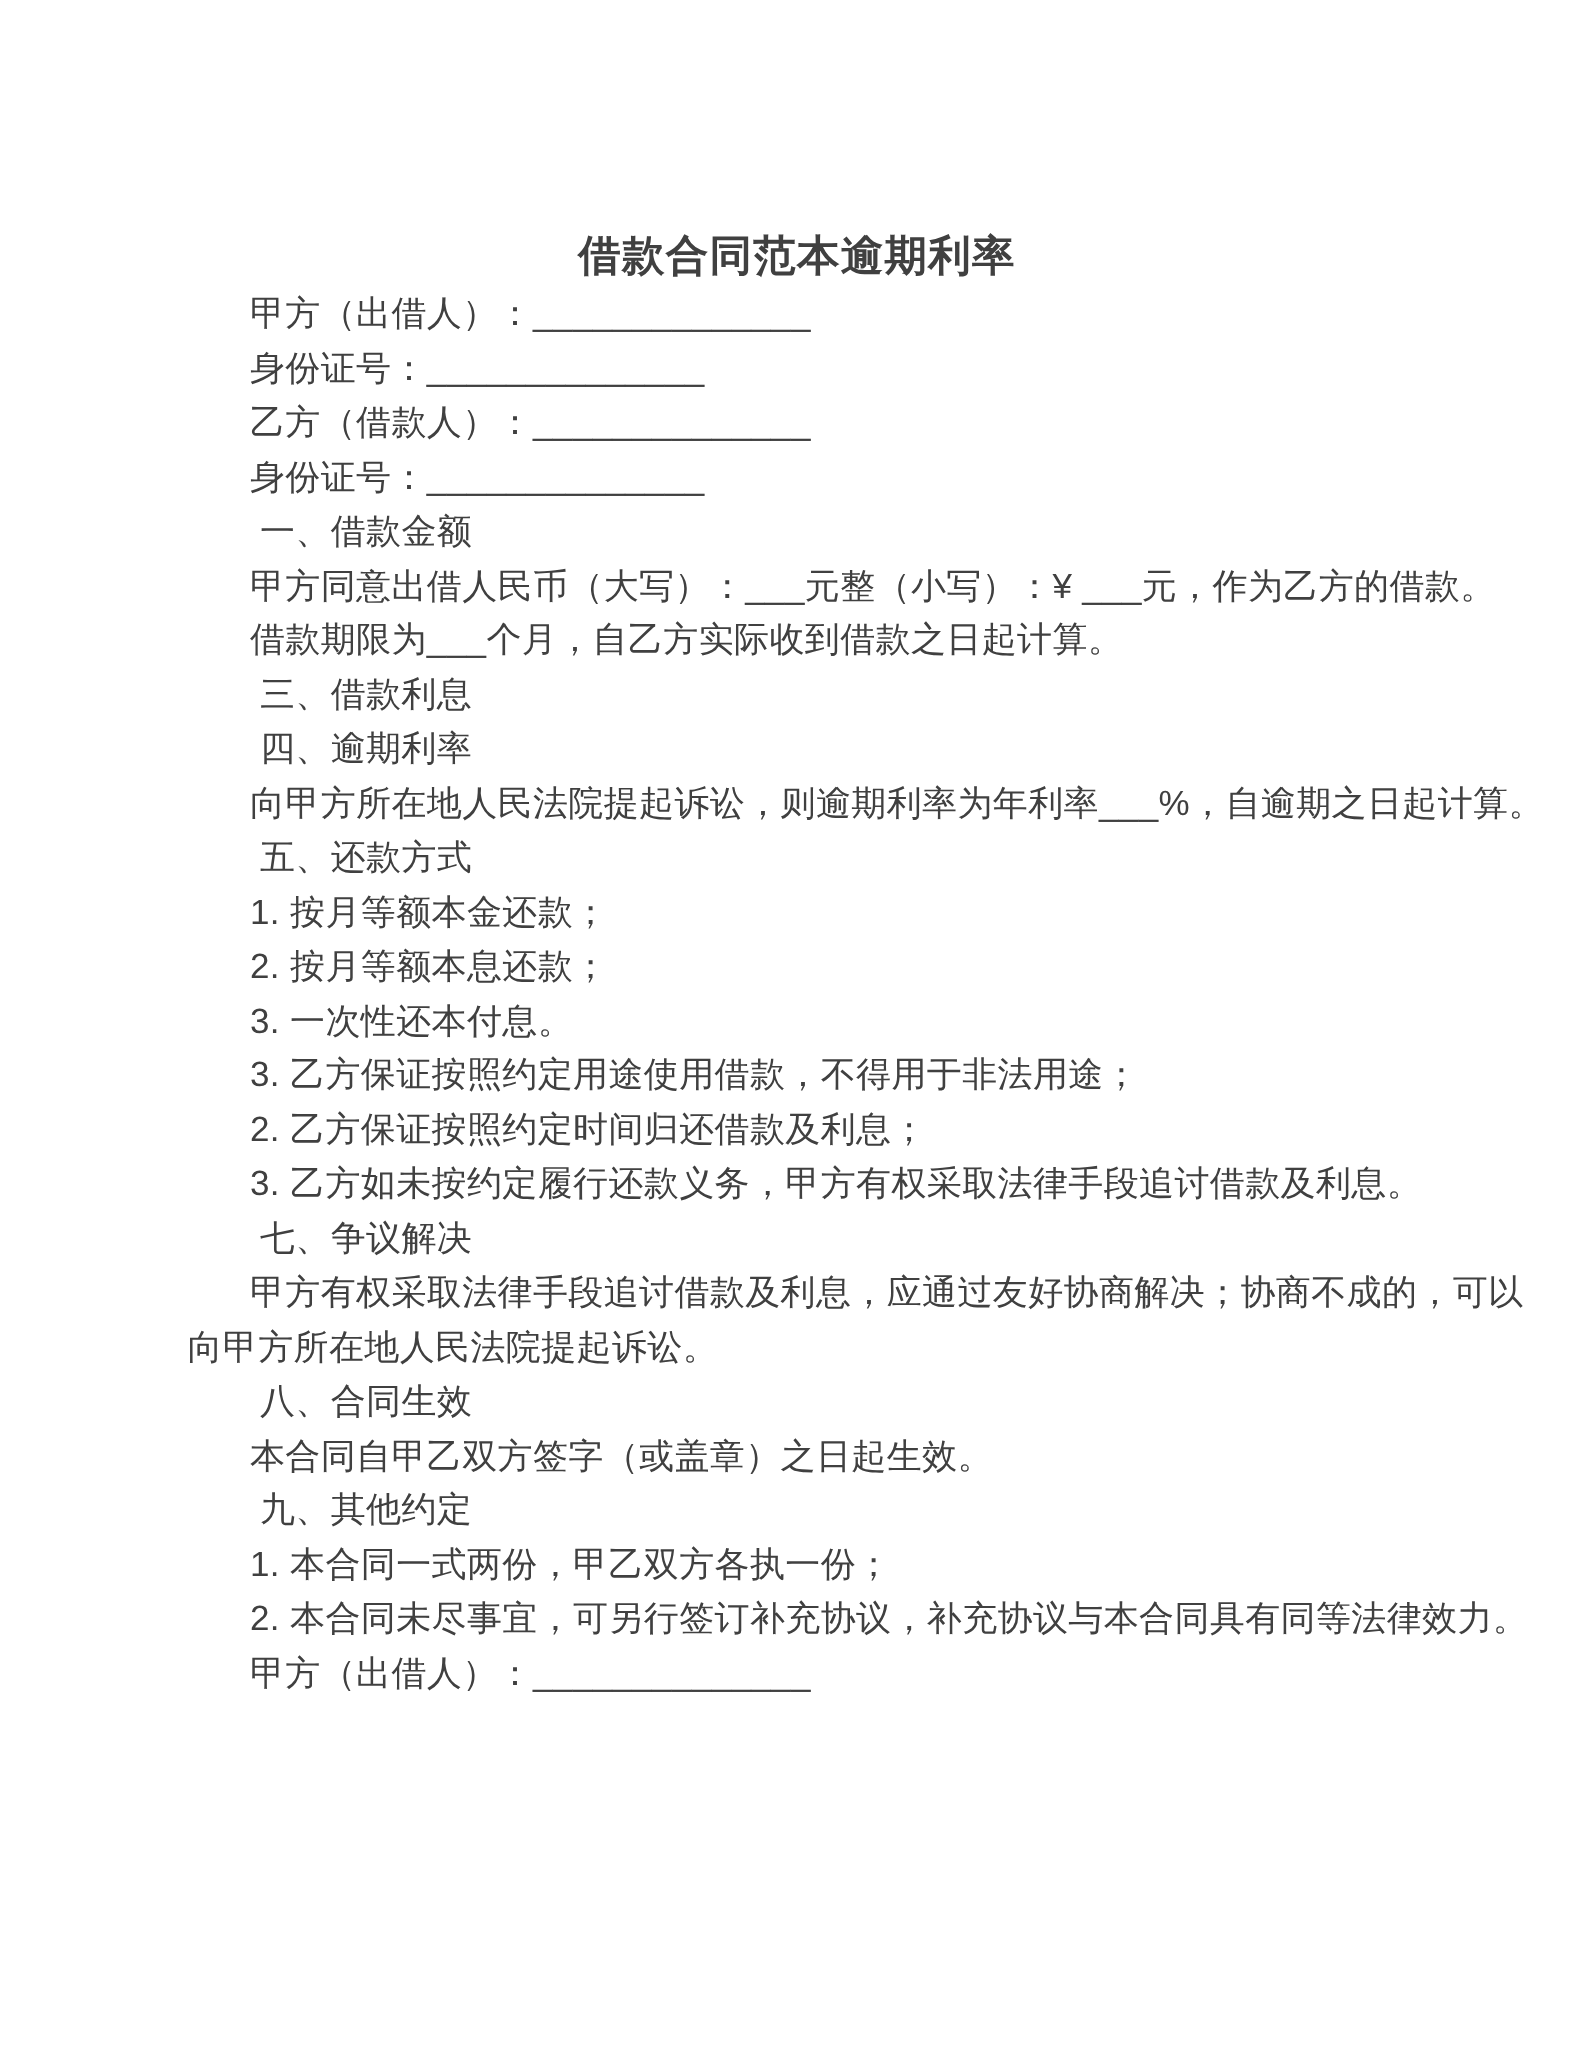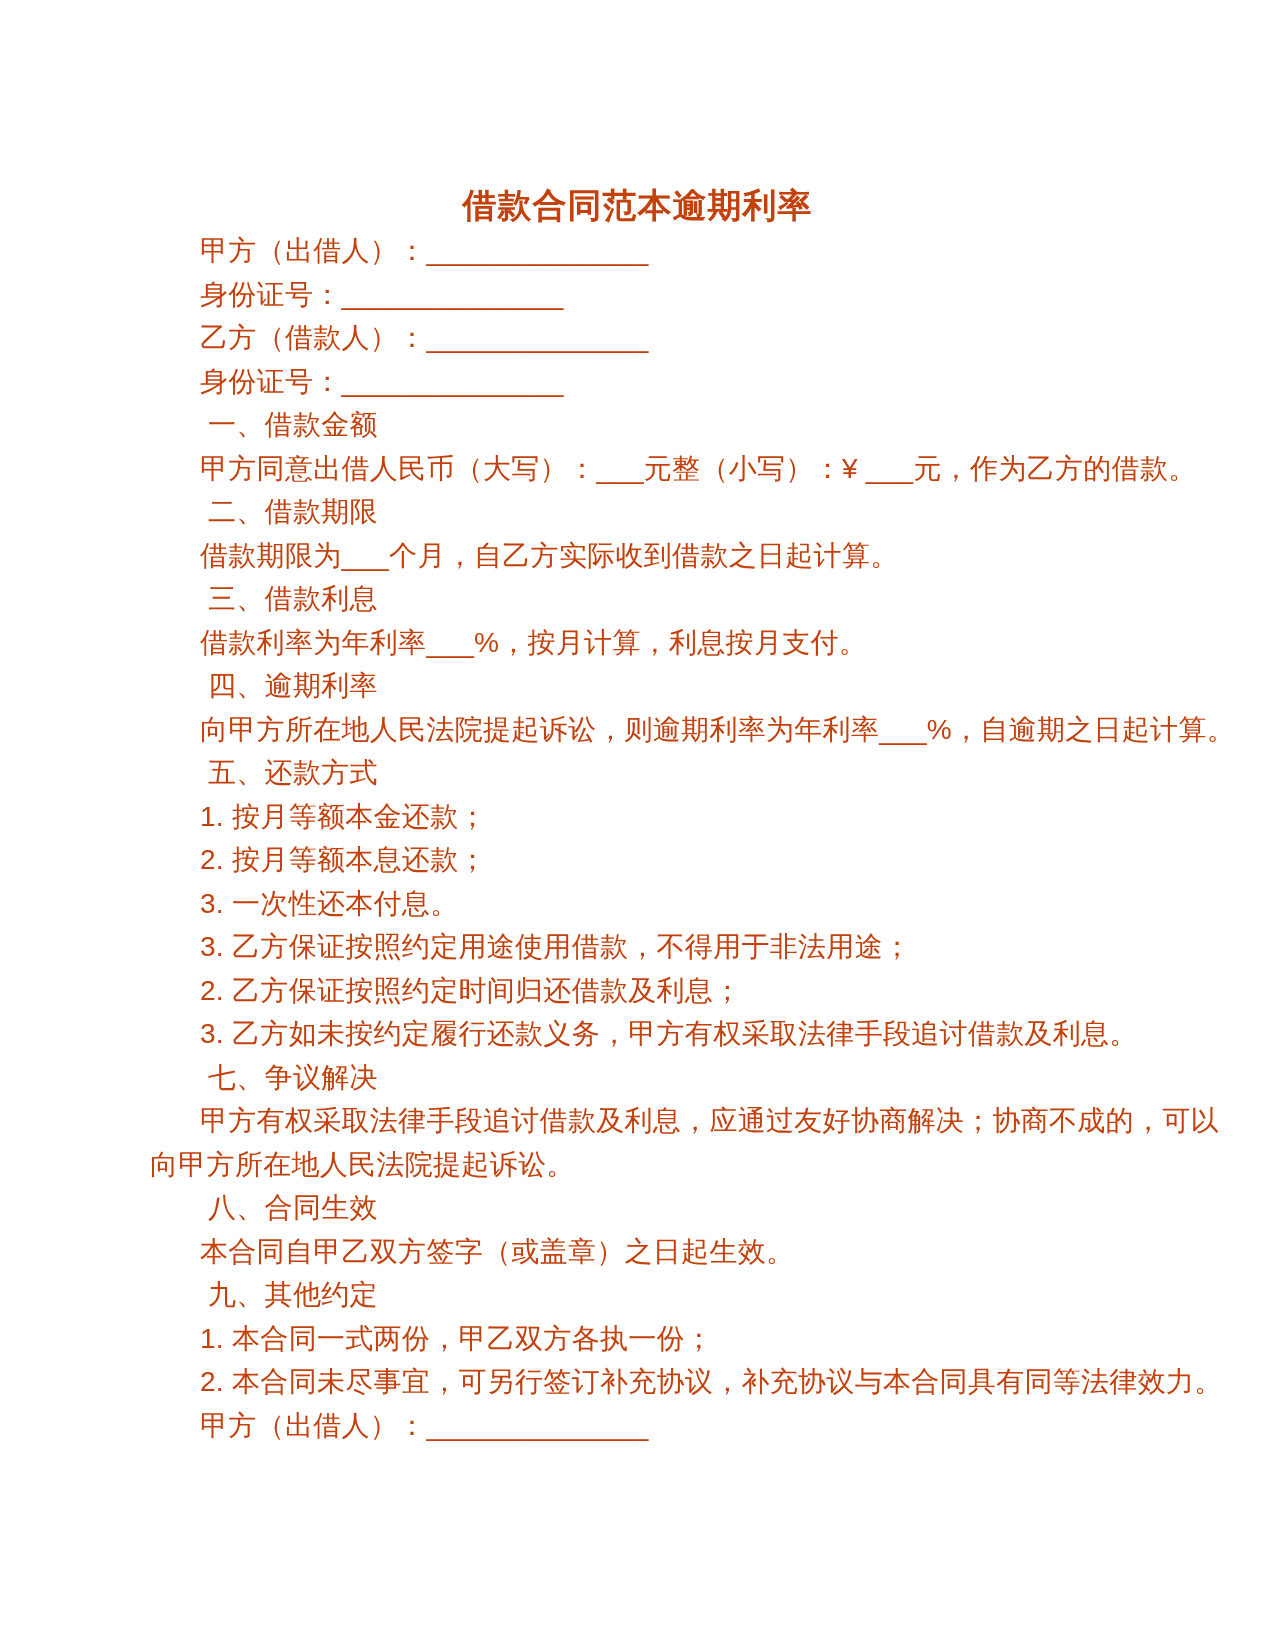--- a/index.html
+++ b/index.html
@@ -5,21 +5,21 @@
   html, body {
     margin: 0;
     padding: 0;
     background: #ffffff;
   }
   .page {
     position: relative;
     width: 1275px;
     height: 1650px;
     background: #ffffff;
-    color: #c2410c;
+    color: #404040;
     font-family: "Liberation Sans", "DejaVu Sans", sans-serif;
     overflow: hidden;
   }
   .doc-title {
     position: absolute;
     top: 183px;
     left: 0;
     width: 100%;
     margin: 0;
     text-align: center;
@@ -55,24 +55,22 @@
 
 <div class="page">
   <h1 class="doc-title">借款合同范本逾期利率</h1>
   <div class="doc-body" id="doc-body">
       <div class="line">甲方（出借人）：______________</div>
       <div class="line">身份证号：______________</div>
       <div class="line">乙方（借款人）：______________</div>
       <div class="line">身份证号：______________</div>
       <div class="line head">一、借款金额</div>
       <div class="line">甲方同意出借人民币（大写）：___元整（小写）：¥ ___元，作为乙方的借款。</div>
-      <div class="line head">二、借款期限</div>
       <div class="line">借款期限为___个月，自乙方实际收到借款之日起计算。</div>
       <div class="line head">三、借款利息</div>
-      <div class="line">借款利率为年利率___%，按月计算，利息按月支付。</div>
       <div class="line head">四、逾期利率</div>
       <div class="line">向甲方所在地人民法院提起诉讼，则逾期利率为年利率___%，自逾期之日起计算。</div>
       <div class="line head">五、还款方式</div>
       <div class="line">1. 按月等额本金还款；</div>
       <div class="line">2. 按月等额本息还款；</div>
       <div class="line">3. 一次性还本付息。</div>
       <div class="line">3. 乙方保证按照约定用途使用借款，不得用于非法用途；</div>
       <div class="line">2. 乙方保证按照约定时间归还借款及利息；</div>
       <div class="line">3. 乙方如未按约定履行还款义务，甲方有权采取法律手段追讨借款及利息。</div>
       <div class="line head">七、争议解决</div>

